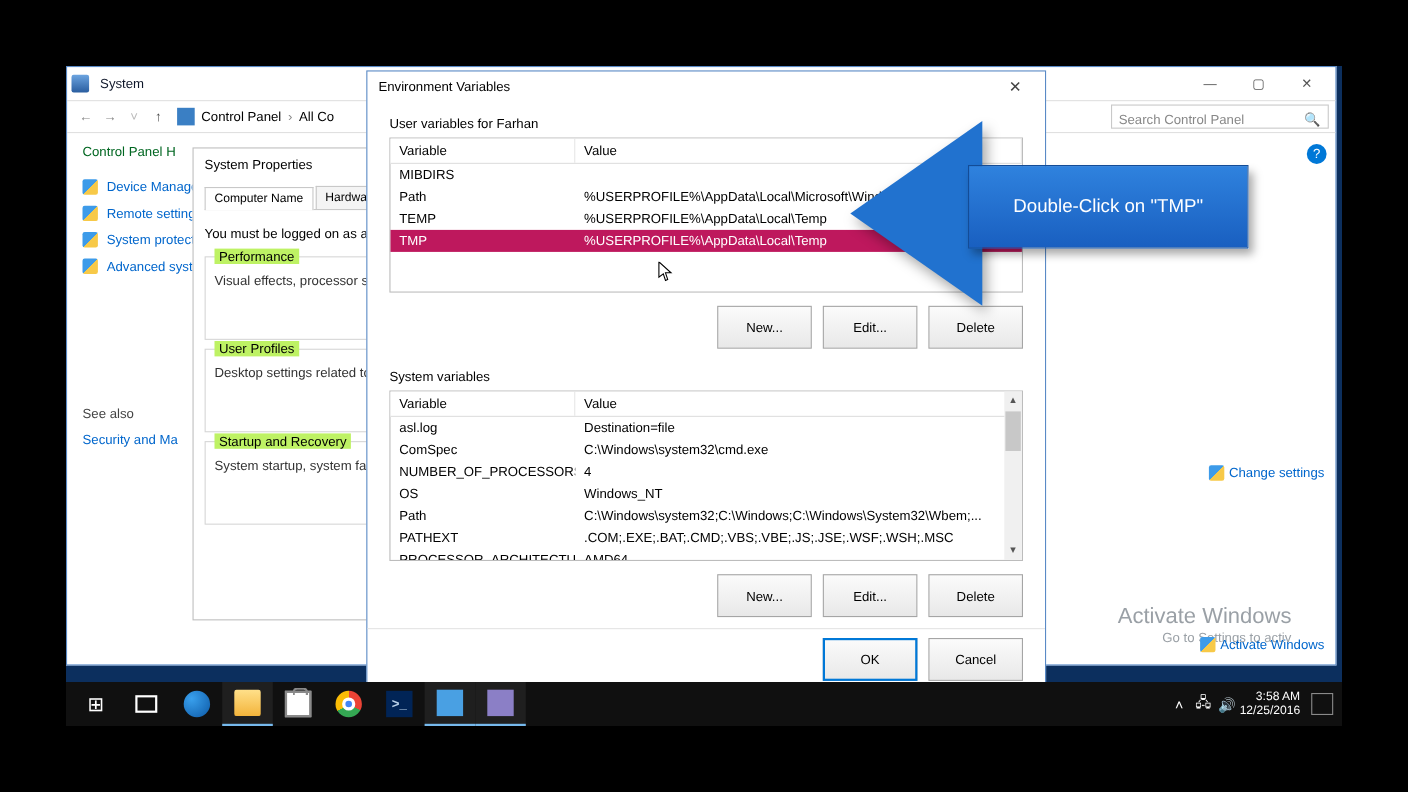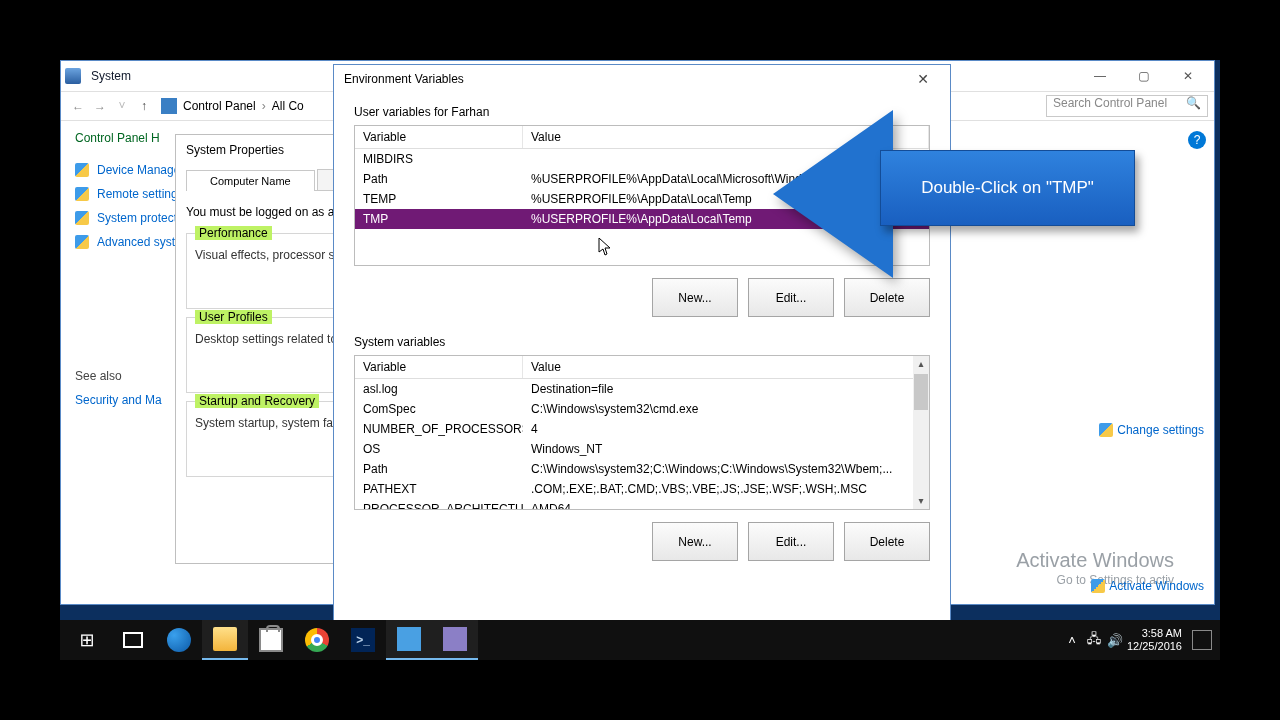--- a/index.html
+++ b/index.html
@@ -10,42 +10,42 @@
   .cp-titlebar { height:30px; display:flex; align-items:center; padding:0 4px; }
   .cp-title { font-size:12px; color:#0f172a; margin-left:6px; }
   .cp-winicons { margin-left:auto; display:flex; }
   .cp-winicons span { width:44px; height:28px; display:flex; align-items:center; justify-content:center; font-size:12px; color:#555; }
   .cp-nav { height:30px; border-top:1px solid #e0e0e0; border-bottom:1px solid #e0e0e0; display:flex; align-items:center; padding:0 6px; font-size:12px; }
   .nav-arrow { width:22px; text-align:center; color:#888; }
   .nav-up { width:22px; text-align:center; color:#444; }
   .addr-icon { width:16px; height:16px; background:#3a7fc4; margin:0 6px; }
   .addr { flex:0 0 auto; }
   .addr-sep { margin:0 6px; color:#888; }
-  .searchbox { margin-left:auto; width:162px; height:22px; border:1px solid #c9c9c9; display:flex; align-items:flex-start; padding:0 6px; color:#888; font-size:12px; }
+  .searchbox { margin-left:auto; width:198px; height:22px; border:1px solid #c9c9c9; display:flex; align-items:flex-end; padding:0 6px; color:#888; font-size:12px; }
   .search-mag { margin-left:auto; color:#666; }
   .refresh { width:24px; text-align:center; color:#444; }
   .dropbtn { width:24px; text-align:center; color:#444; }
   .cp-body { display:flex; height:calc(100% - 60px); }
   .cp-sidebar { width:200px; padding:10px 14px; font-size:12px; }
   .cp-home { color:#006621; margin-bottom:18px; }
   .cp-link { color:#0066cc; margin:10px 0; display:flex; align-items:center; gap:8px; }
   .shield { width:14px; height:14px; background:linear-gradient(135deg,#3d9be9 50%, #f7c948 50%); border-radius:2px; }
   .see-also { margin-top:120px; color:#444; }
   .cp-main { flex:1; position:relative; }
   .help-q { position:absolute; right:8px; top:10px; width:18px; height:18px; border-radius:50%; background:#0078d7; color:#fff; font-size:12px; text-align:center; line-height:18px; }
   .pcinfo { position:absolute; right:8px; top:80px; font-size:52px; font-weight:300; color:#0078d7; }
   .change-settings { position:absolute; right:10px; top:302px; font-size:12px; color:#0066cc; display:flex; align-items:center; gap:4px; }
   .activate1 { position:absolute; right:40px; top:428px; font-size:20px; color:#9aa0a6; }
   .activate2 { position:absolute; right:40px; top:452px; font-size:12px; color:#9aa0a6; }
   .activate3 { position:absolute; right:10px; top:458px; font-size:12px; color:#0066cc; display:flex; align-items:center; gap:4px;}
   
   .sp-window { position:absolute; left:115px; top:74px; width:390px; height:430px; background:#fff; border:1px solid #bfbfbf; padding:8px 10px; font-size:12px; }
   .sp-title { margin-bottom:12px; }
   .sp-tabs { display:flex; border-bottom:1px solid #c8c8c8; }
-  .sp-tab { padding:4px 23px; border:1px solid #c8c8c8; border-bottom:none; background:#f4f4f4; margin-right:2px; font-size:11px; }
+  .sp-tab { padding:4px 8px; border:1px solid #c8c8c8; border-bottom:none; background:#f4f4f4; margin-right:2px; font-size:11px; }
   .sp-tab.active { background:#fff; position:relative; top:1px; }
   .sp-note { margin:14px 0; }
   .sp-group { border:1px solid #d6d6d6; padding:8px; margin:8px 0; position:relative; }
   .sp-legend { position:absolute; top:-8px; left:8px; background:#bef264; padding:0 4px; }
   .sp-sub { margin-top:6px; color:#333; }
   
   .env-window { position:absolute; left:273px; top:4px; width:618px; height:568px; background:#fff; border:1px solid #5a8ac6; font-size:12px; }
   .env-titlebar { display:flex; align-items:center; padding:6px 10px; }
   .env-close { margin-left:auto; width:34px; text-align:center; font-size:14px; color:#444; }
   .env-body { padding:6px 20px; }
@@ -54,21 +54,21 @@
   .env-head { display:flex; background:#fff; border-bottom:1px solid #dedede; }
   .env-head .col { padding:4px 8px; border-right:1px solid #e6e6e6; }
   .col-var { width:168px; }
   .col-val { flex:1; }
   .env-rows { position:relative; }
   .env-row { display:flex; padding:2px 0; }
   .env-row .c1 { width:168px; padding:1px 8px; white-space:nowrap; overflow:hidden; }
   .env-row .c2 { flex:1; padding:1px 8px; white-space:nowrap; overflow:hidden; }
   .env-user-body { height:116px; }
   .env-sys-body { height:130px; overflow:hidden; position:relative; }
-  .env-row.selected { background:#701a75; color:#fff; }
+  .env-row.selected { background:#be185d; color:#fff; }
   .env-btns { display:flex; justify-content:flex-end; gap:10px; margin:12px 0 18px; }
   .btn { min-width:86px; height:39px; border:1px solid #a5a5a5; background:linear-gradient(#fbfbfb,#e8e8e8); font-size:12px; display:flex; align-items:center; justify-content:center; }
   .env-bottom { display:flex; justify-content:flex-end; gap:10px; padding:8px 20px 12px; border-top:1px solid #e4e4e4; position:absolute; bottom:0; left:0; right:0; }
   .btn.primary { outline:2px solid #0078d7; outline-offset:-2px; }
   .scroll-track { position:absolute; right:0; top:0; bottom:0; width:16px; background:#f0f0f0; display:flex; flex-direction:column; align-items:center; }
   .scroll-arrow { height:16px; line-height:16px; font-size:10px; color:#555; }
   .scroll-thumb { width:14px; height:36px; background:#c8c8c8; margin-top:2px; }
   
   .callout { position:absolute; left:725px; top:50px; width:330px; height:168px; pointer-events:none; }
   .callout-body { position:absolute; left:95px; top:40px; width:255px; height:76px; background:linear-gradient(#2f82de,#195fc0); border:1px solid #134c97; color:#fff; display:flex; align-items:center; justify-content:center; font-size:17px; box-shadow:4px 6px 8px rgba(0,0,0,.35); }
@@ -279,20 +279,24 @@
           <div class="scroll-thumb"></div>
           <span class="scroll-arrow" style="margin-top:auto">▾</span>
         </div>
       </div>
       <div class="env-btns">
         <div class="btn">New...</div>
         <div class="btn">Edit...</div>
         <div class="btn">Delete</div>
       </div>
     </div>
+    <div class="env-bottom">
+      <div class="btn primary">OK</div>
+      <div class="btn">Cancel</div>
+    </div>
   </div>
 
   <div class="callout">
     <div class="callout-tri"></div>
     <div class="callout-body">Double-Click on "TMP"</div>
   </div>
 
   <div class="cursor">
     <svg viewBox="0 0 12 18" width="14" height="18">
         <path d="M0 0 L0 14 L4 11 L6 17 L8 16 L6 10 L11 10 Z" fill="#fff" stroke="#000" stroke-width="1"></path>

